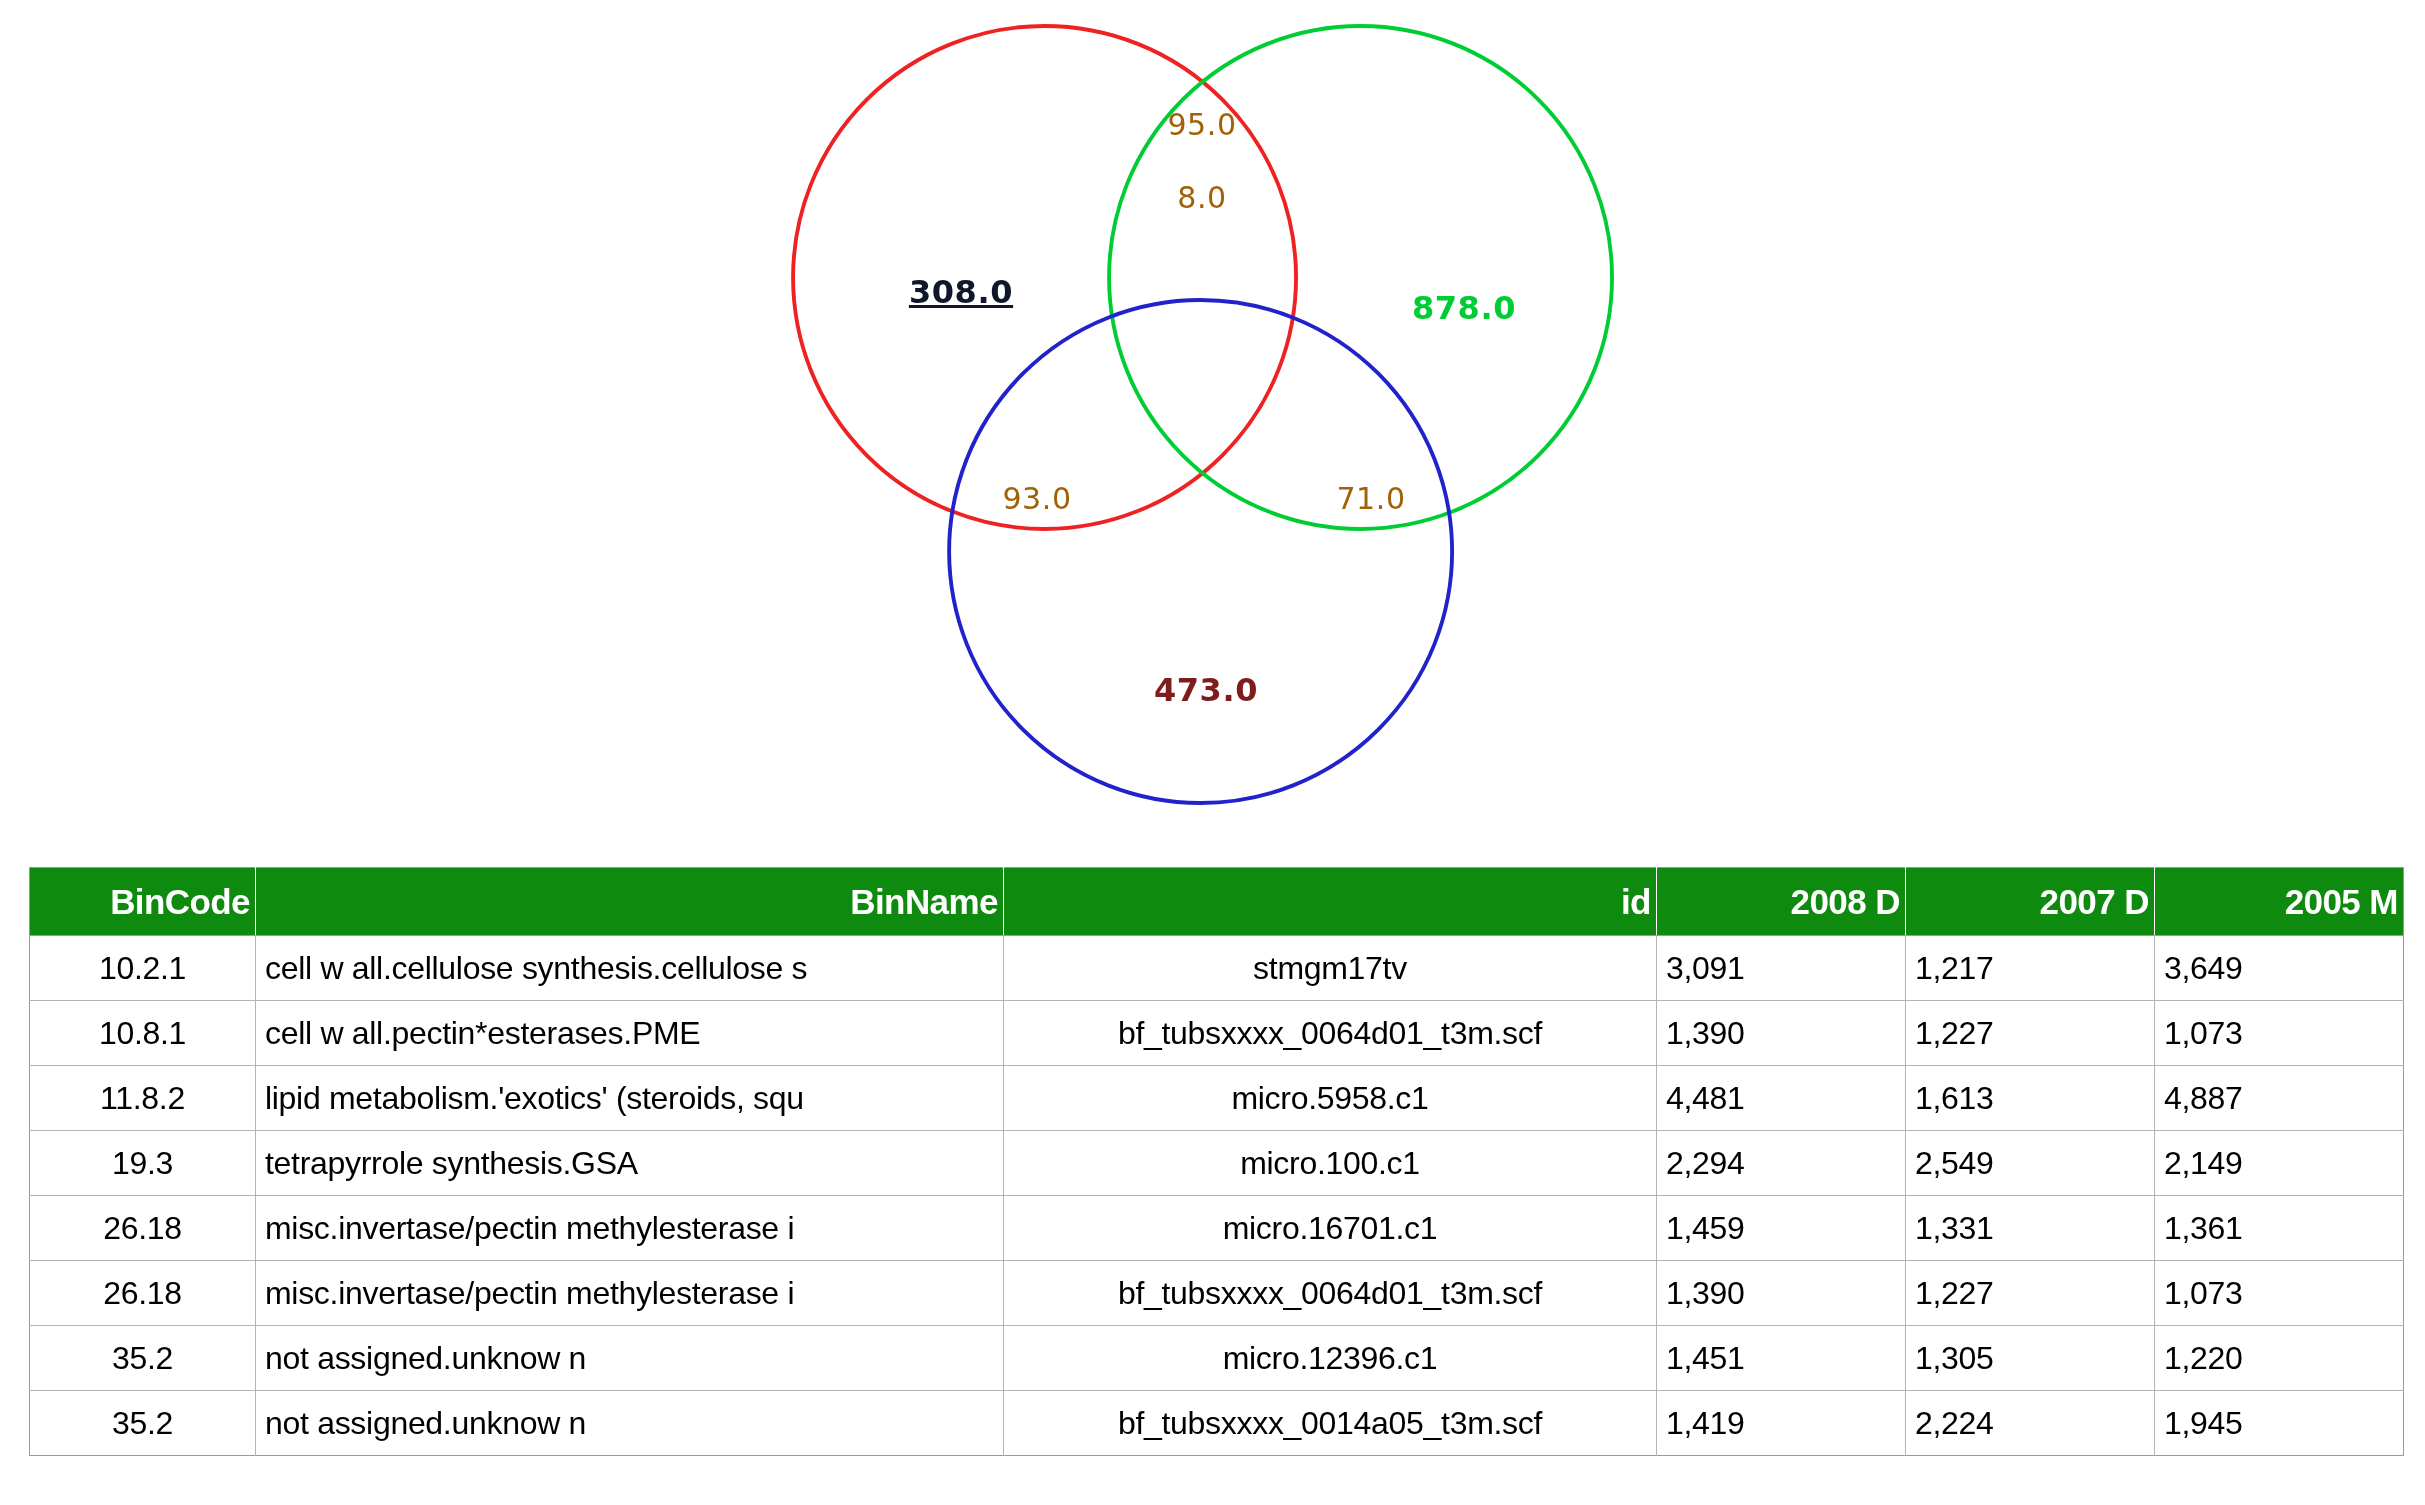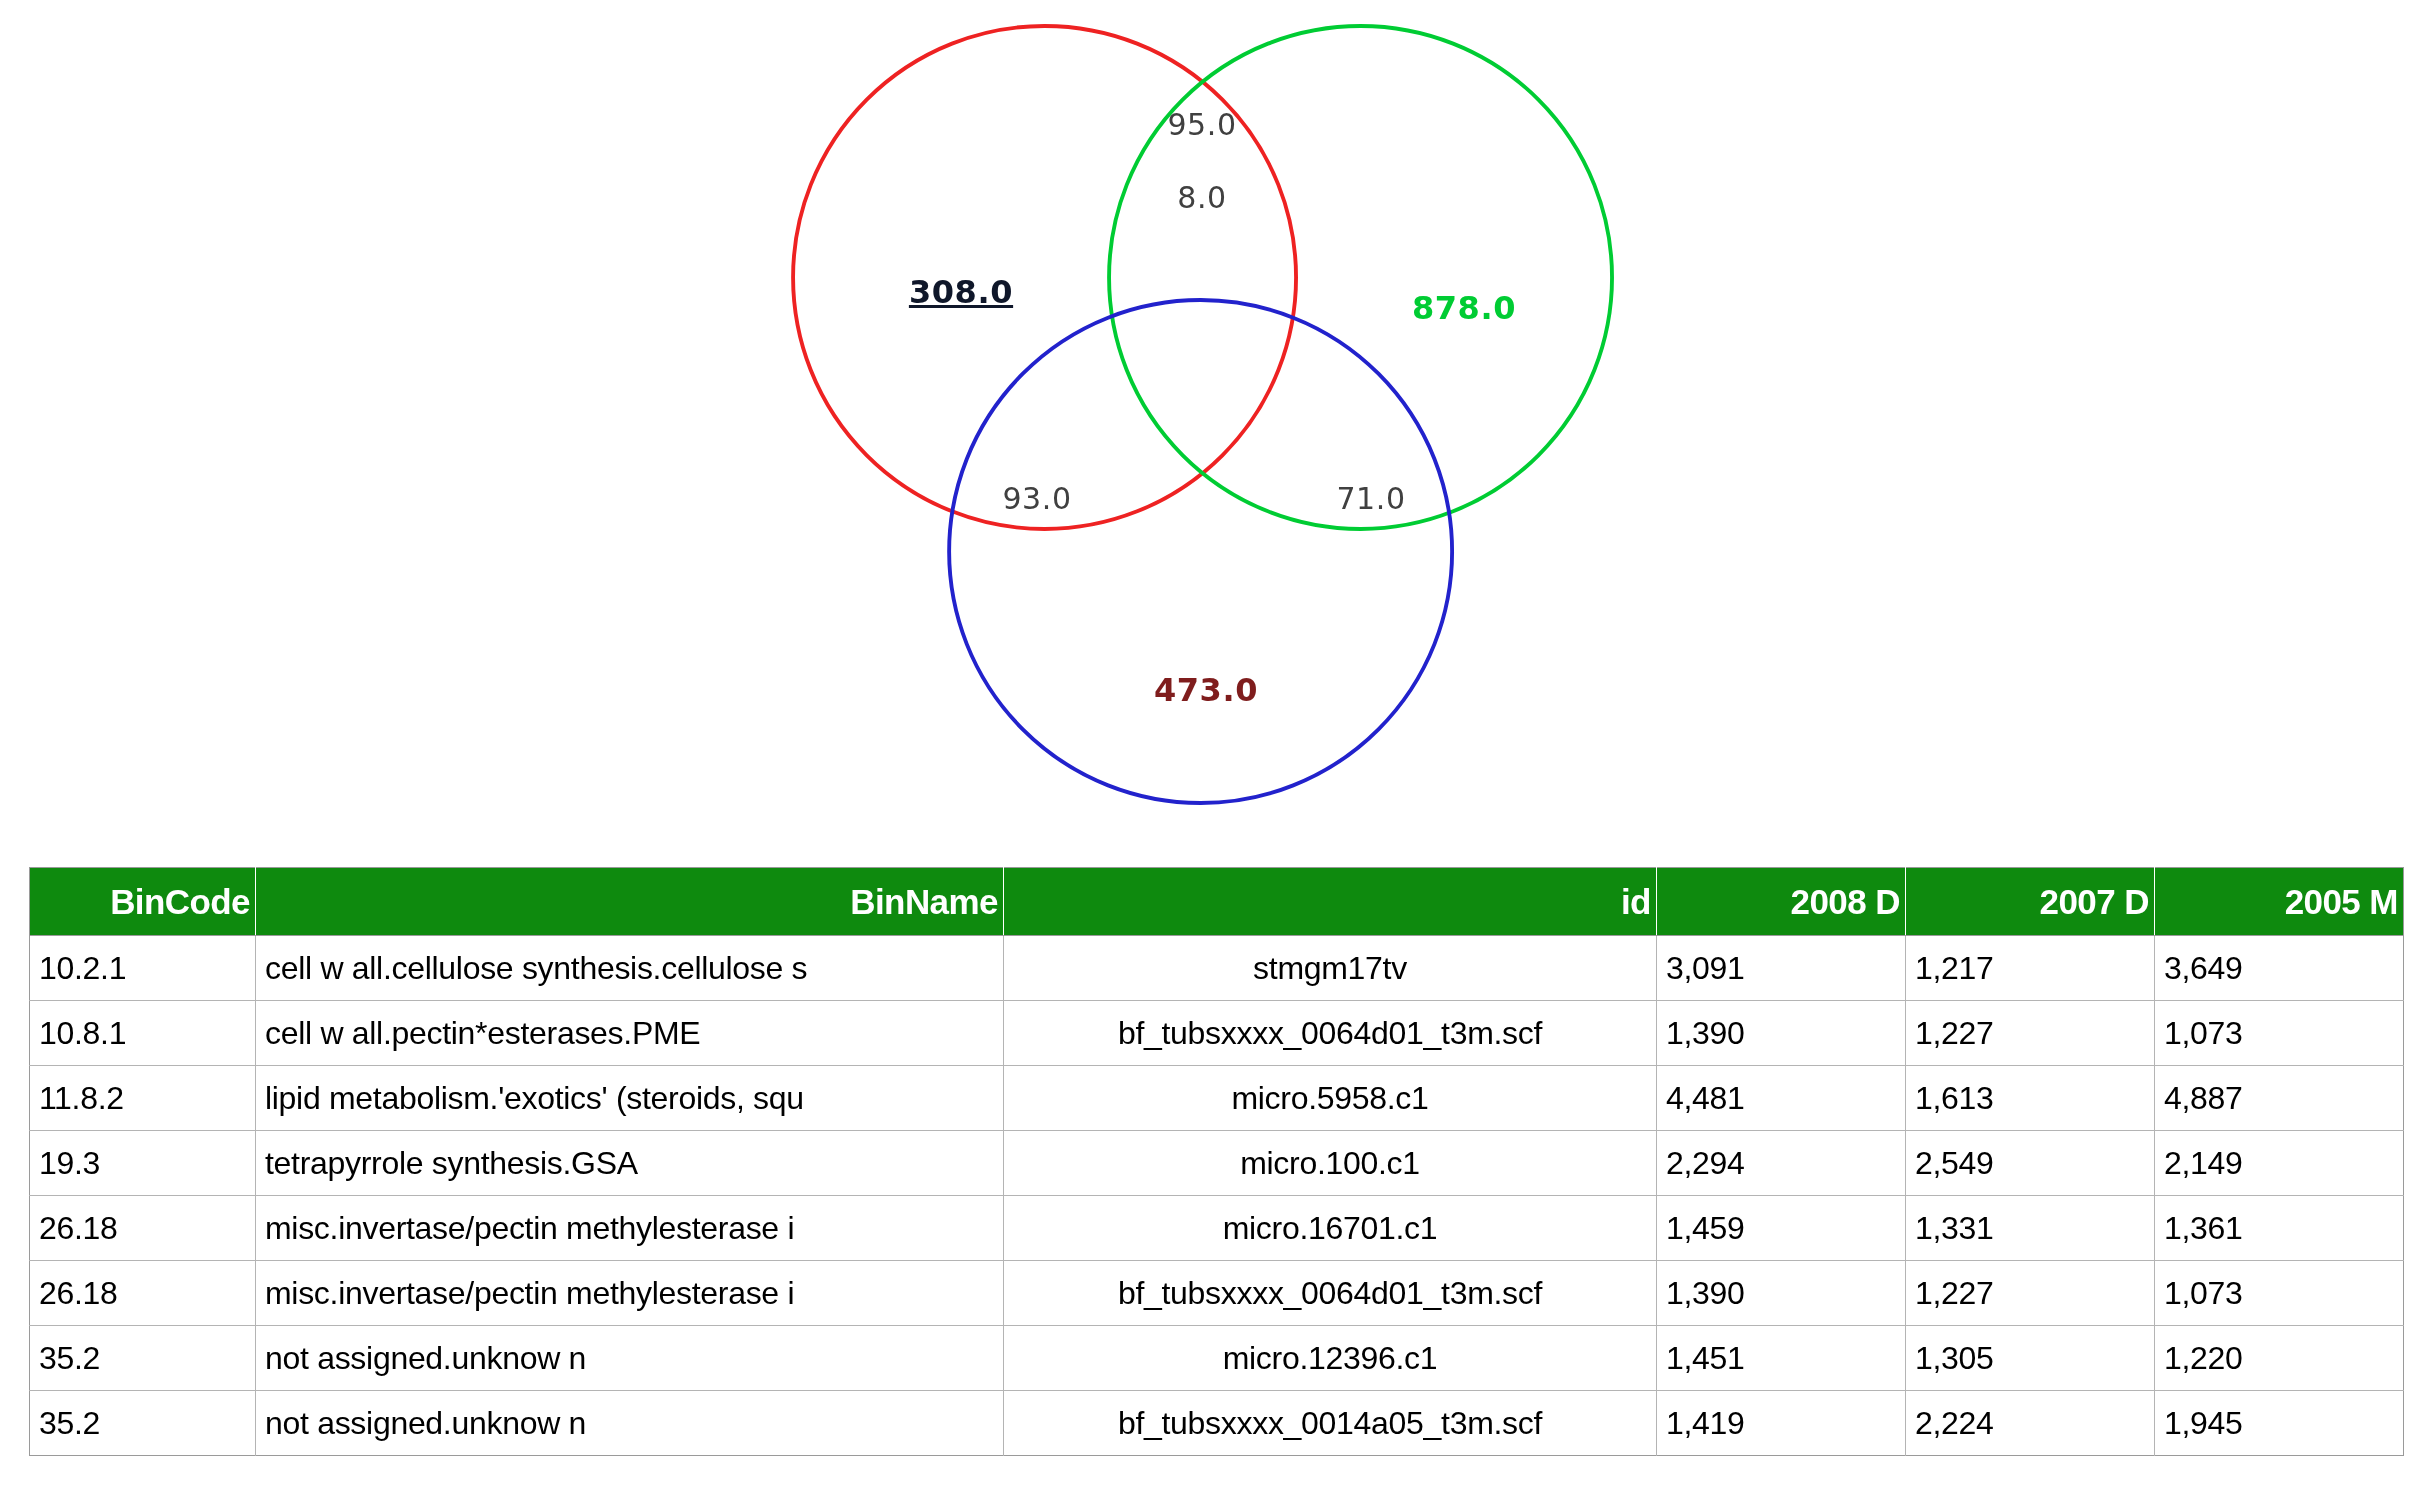--- a/index.html
+++ b/index.html
@@ -48,21 +48,21 @@
   
   .venn-inter {
     position: absolute;
     transform: translate(-50%, -50%);
     text-align: center;
     white-space: nowrap;
   }
   .venn-inter .num {
     font-family: "DejaVu Sans", sans-serif;
     font-size: 30px;
-    color: #404040;
+    color: #a16207;
     letter-spacing: 0.6px;
     line-height: 1.05;
     display: block;
     margin-top: 41px;
   }
   .venn-inter .rules {
     display: block;
     margin: 4.5px auto 0 auto;
   }
   .venn-inter .rule {
@@ -118,21 +118,21 @@
     padding: 0 9px;
     border-top: 1.9px solid #b4b4b4;
     border-right: 1.9px solid #b4b4b4;
     overflow: hidden;
     white-space: nowrap;
     letter-spacing: -0.3px;
   }
   table.data-table td:last-child { border-right: none; }
   table.data-table tbody tr:first-child td { border-top: none; }
 
-  td.cell-bincode { text-align: left;  padding-right: 40px; }
+  td.cell-bincode { text-align: center;  padding-right: 40px; }
   td.cell-binname { text-align: left;   padding-left: 10.3px; }
   td.cell-id      { text-align: center; }
   td.cell-num     { text-align: left; }
 </style>
 </head>
 <body>
 
 <div id="venn-figure">
 
   <svg id="venn-svg" viewBox="0 0 1650 1330">

